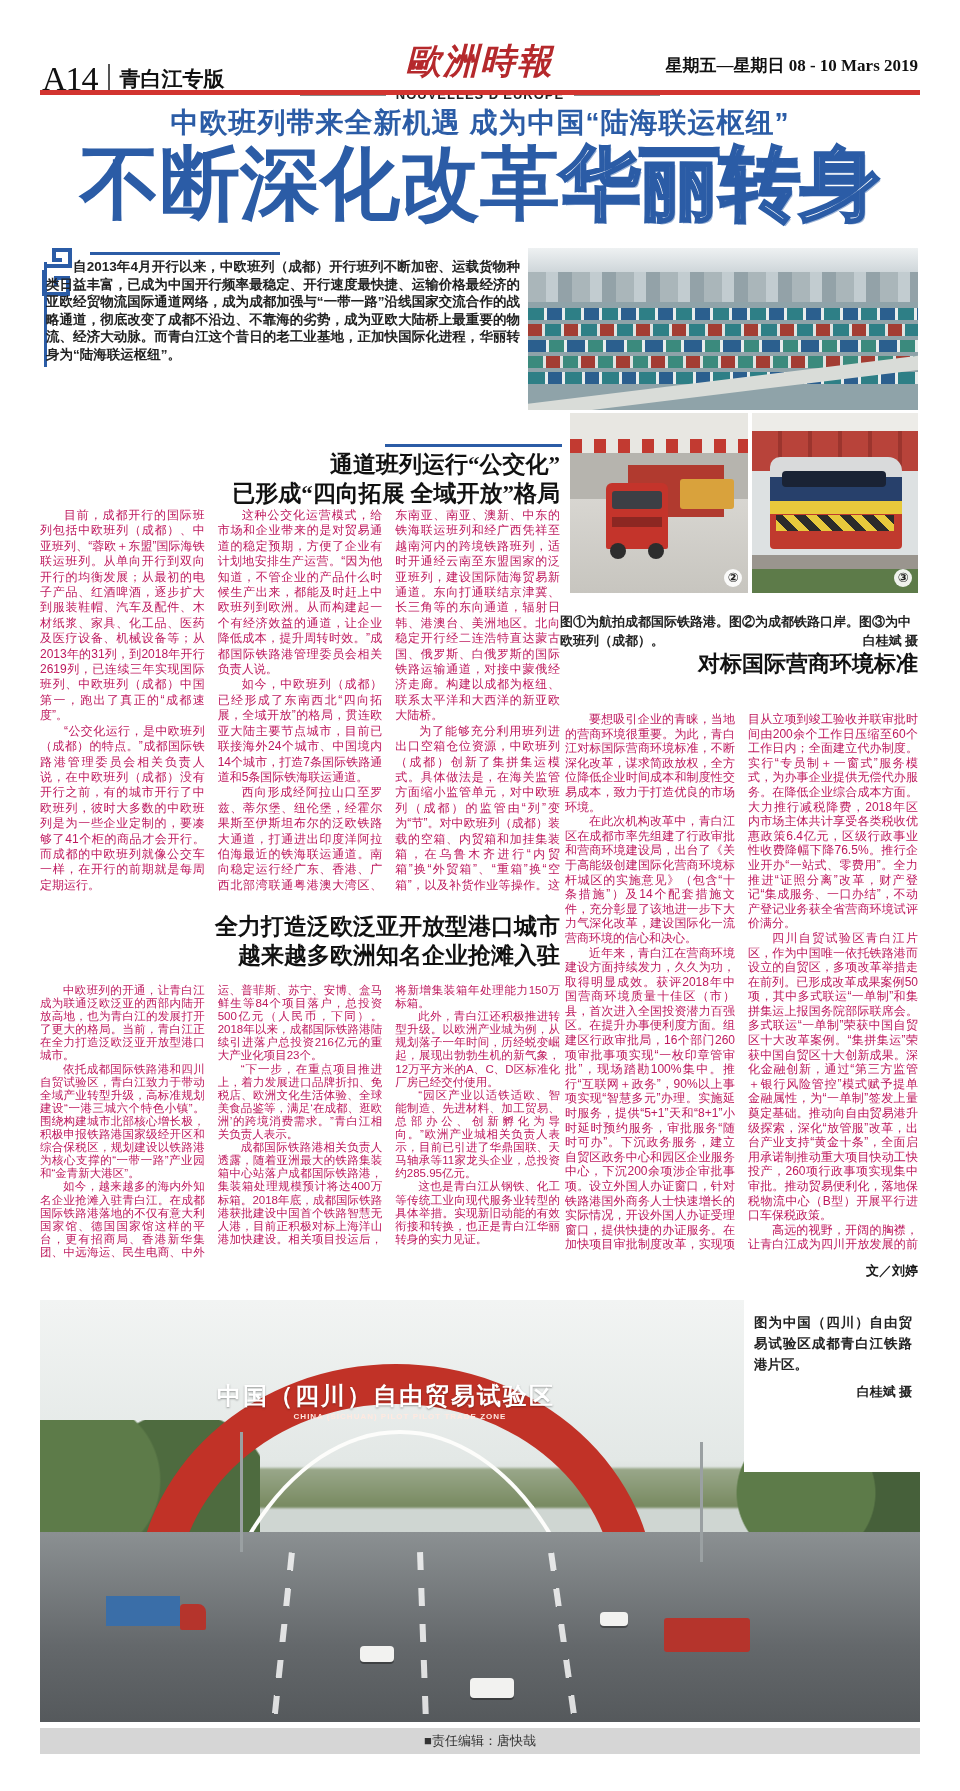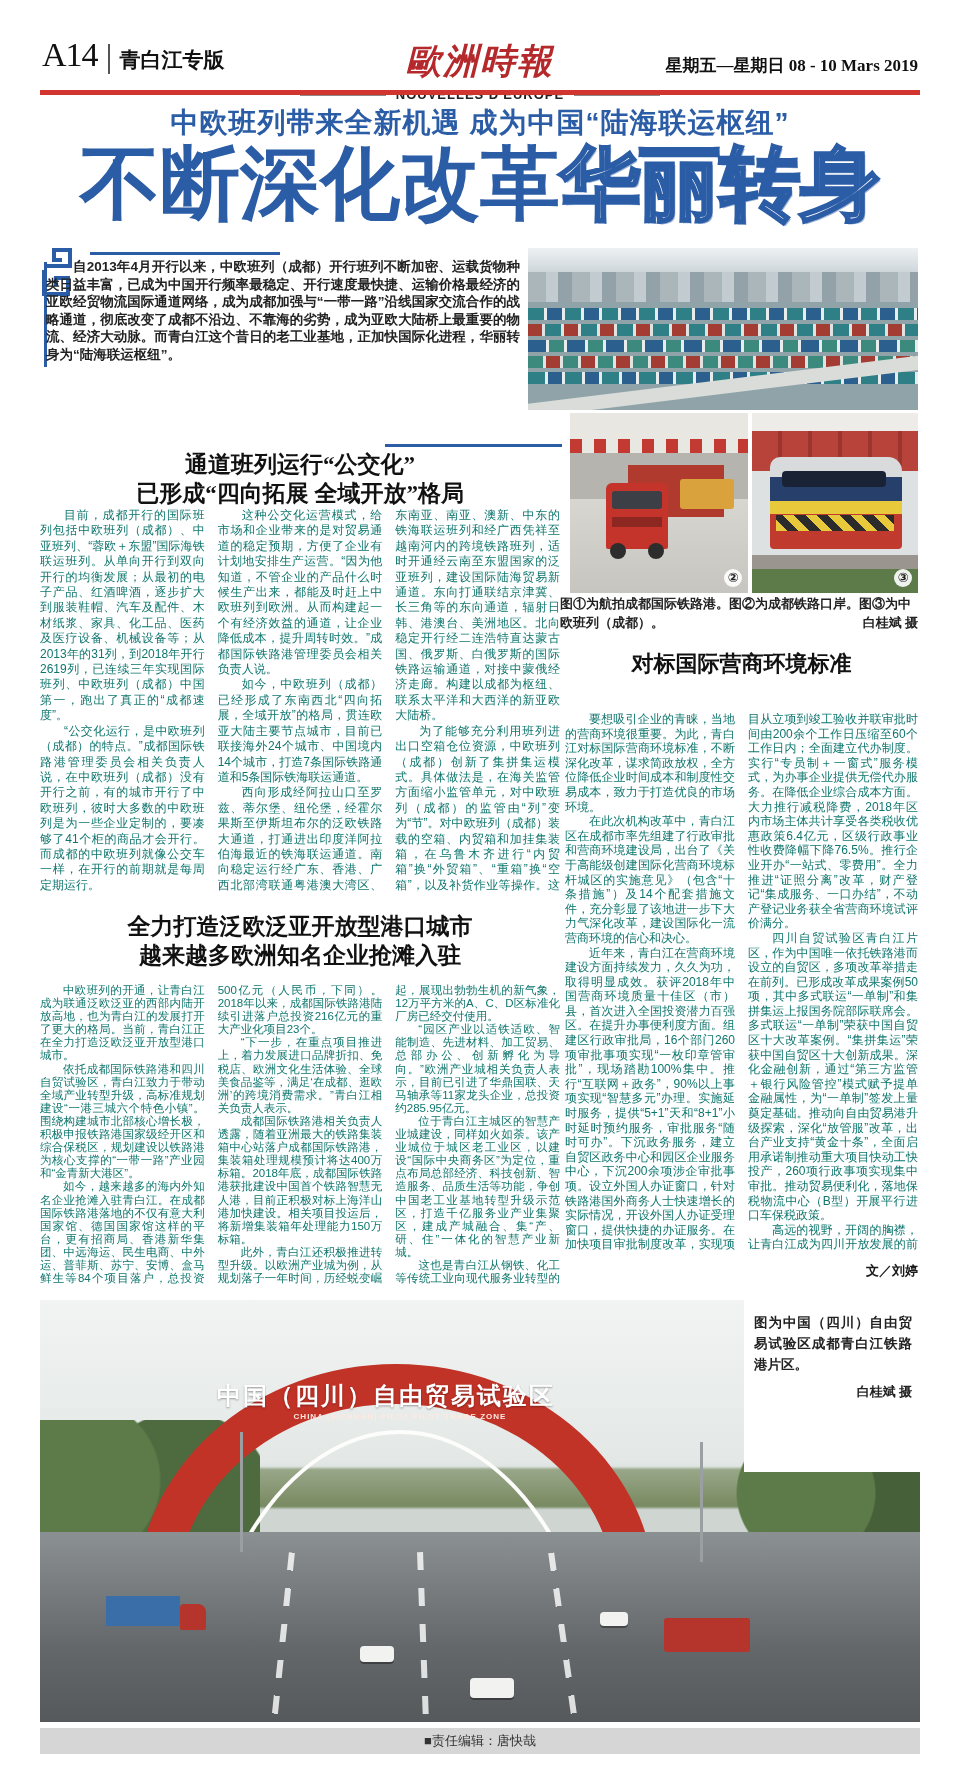--- a/index.html
+++ b/index.html
@@ -6,21 +6,21 @@
     --headline-blue:#2b5ca6;
     --brand-red:#b5292c;
     --rule-red:#d2342f;
     --sign-green:#1f7a3c;
   }
   html,body{margin:0;padding:0;background:#fff;}
   body{font-family:"Liberation Sans","DejaVu Sans",sans-serif;color:#1a1a1a;}
   .page{position:relative;width:960px;height:1791px;background:#fff;overflow:hidden;outline:1px solid #c9c9c9;}
 
   
-  .hdr-left{position:absolute;left:42px;top:36px;display:flex;align-items:flex-end;gap:10px;}
+  .hdr-left{position:absolute;left:42px;top:60px;display:flex;align-items:center;gap:10px;}
   .edition{font-family:"Liberation Serif","DejaVu Serif",serif;font-size:34px;letter-spacing:-1px;color:#111;}
   .hdr-div{width:2px;height:30px;background:#555;}
   .section-name{font-size:21px;font-weight:bold;color:#111;}
   .masthead{position:absolute;left:0;right:0;top:38px;text-align:center;}
   .masthead-cn{font-family:"Liberation Serif","DejaVu Serif",serif;font-size:35px;font-weight:900;color:var(--brand-red);font-style:italic;letter-spacing:2px;}
   .masthead-sub{margin-top:2px;display:flex;align-items:center;justify-content:center;gap:10px;}
   .masthead-sub .line{width:86px;height:3px;background:#8a8a8a;}
   .masthead-sub .txt{font-size:13px;font-weight:bold;letter-spacing:1px;color:#222;}
   .hdr-date{position:absolute;right:42px;top:54px;font-size:17px;font-weight:bold;font-family:"Liberation Serif","DejaVu Serif",serif;color:#111;}
   .red-rule{position:absolute;left:40px;right:40px;top:90px;height:5px;background:var(--rule-red);}
@@ -35,21 +35,21 @@
   .ornament{position:absolute;left:40px;top:246px;}
   .intro-top-line{position:absolute;left:90px;top:252px;width:190px;height:3px;background:var(--headline-blue);}
   .intro-left-line{position:absolute;left:44px;top:262px;width:3px;height:105px;background:var(--headline-blue);}
   .intro-bottom-line{position:absolute;left:385px;top:444px;width:177px;height:3px;background:var(--headline-blue);}
   .intro{position:absolute;left:46px;top:258px;width:474px;height:176px;overflow:hidden;}
   .intro p{margin:0;text-indent:2em;text-align:justify;font-size:13.5px;line-height:17.6px;font-weight:bold;color:#222;}
 
   
   .photo{position:absolute;overflow:hidden;background:#dde1e2;}
   .badge{position:absolute;right:6px;bottom:6px;width:18px;height:18px;border-radius:50%;background:rgba(255,255,255,.9);color:#222;font-size:13px;line-height:18px;text-align:center;font-weight:bold;}
-  .photos-caption{position:absolute;left:560px;top:594px;width:358px;font-size:13px;font-weight:bold;font-family:"Liberation Serif","DejaVu Serif",serif;line-height:19px;color:#222;}
+  .photos-caption{position:absolute;left:560px;top:612px;width:358px;font-size:13px;font-weight:bold;font-family:"Liberation Serif","DejaVu Serif",serif;line-height:19px;color:#222;}
   .photos-caption .credit{position:absolute;right:0;bottom:0;}
 
   
   .p1-sky{position:absolute;left:0;top:0;right:0;height:26px;background:linear-gradient(#eef1f2,#ccd4d8);}
   .p1-city{position:absolute;left:0;top:24px;right:0;height:30px;background:repeating-linear-gradient(90deg,#aab6ba 0 18px,#c2ccd0 18px 30px,#93a2a8 30px 44px);}
   .p1-yard{position:absolute;left:0;top:54px;right:0;bottom:0;background:#8fa3a9;}
   .crow{position:absolute;left:0;right:0;height:12px;}
   .p1-road{position:absolute;left:-30px;bottom:18px;width:480px;height:14px;background:#d9dcd8;transform:rotate(-7deg);}
   
   .p2-sky{position:absolute;left:0;top:0;right:0;height:34px;background:#e8e7e2;}
@@ -65,28 +65,28 @@
   
   .p3-sky{position:absolute;left:0;top:0;right:0;height:40px;background:#edece8;}
   .p3-containers{position:absolute;left:0;top:18px;right:0;height:40px;background:repeating-linear-gradient(90deg,#b8433a 0 26px,#9c352e 26px 30px);}
   .p3-loco{position:absolute;left:18px;top:44px;width:132px;height:92px;background:linear-gradient(#d9dadb 0 22%, #27406b 22% 48%, #e8c93c 48% 62%, #c03a2e 62% 100%);border-radius:10px 14px 4px 4px;}
   .p3-win{position:absolute;left:30px;top:58px;width:104px;height:16px;background:#1a2335;border-radius:4px;}
   .p3-chev{position:absolute;left:24px;top:102px;width:118px;height:16px;background:repeating-linear-gradient(45deg,#e8c93c 0 8px,#2b2b2b 8px 16px);}
   .p3-track{position:absolute;left:0;bottom:22px;right:0;height:16px;background:#9a958e;}
   .p3-grass{position:absolute;left:0;bottom:0;right:0;height:24px;background:#5d7b49;}
 
   
-  .sec-heading{position:absolute;text-align:center;font-family:"Liberation Serif","DejaVu Serif",serif;font-weight:900;color:#111;}
+  .sec-heading{position:absolute;text-align:right;font-family:"Liberation Serif","DejaVu Serif",serif;font-weight:900;color:#111;}
   .sec-heading .l1,.sec-heading .l2{display:block;}
   .s1-head{left:40px;top:450px;width:520px;font-size:23px;line-height:29px;}
   .s2-head{left:40px;top:912px;width:520px;font-size:23px;line-height:29px;}
   .ra-head{left:565px;top:650px;width:353px;font-size:22px;line-height:28px;}
 
   .colbody{position:absolute;overflow:hidden;column-gap:13px;column-fill:balance;}
-  .colbody p{margin:0;text-indent:2em;text-align:justify;color:#0f766e;}
+  .colbody p{margin:0;text-indent:2em;text-align:justify;color:#be185d;}
   .s1-body{left:40px;top:508px;width:520px;height:400px;column-count:3;}
   .s1-body p{font-size:12px;line-height:15.4px;}
   .s2-body{left:40px;top:984px;width:520px;height:314px;column-count:3;}
   .s2-body p{font-size:11.5px;line-height:13.1px;}
   .ra-body{left:565px;top:712px;width:353px;height:548px;column-count:2;}
   .ra-body p{font-size:12px;line-height:14.6px;}
   .byline{position:absolute;left:565px;top:1262px;width:353px;text-align:right;font-weight:bold;font-size:13px;padding-right:6px;}
 
   
   .bottom-photo{position:absolute;left:40px;top:1300px;width:880px;height:422px;background:linear-gradient(#f2f4f3 0,#e3e8e6 38%,#cfd6d2 46%);overflow:hidden;}
@@ -213,21 +213,20 @@
     <span class="l2">越来越多欧洲知名企业抢滩入驻</span>
   </div>
   <div class="colbody s2-body">
       <p>中欧班列的开通，让青白江成为联通泛欧泛亚的西部内陆开放高地，也为青白江的发展打开了更大的格局。当前，青白江正在全力打造泛欧泛亚开放型港口城市。</p>
       <p>依托成都国际铁路港和四川自贸试验区，青白江致力于带动全域产业转型升级，高标准规划建设“一港三城六个特色小镇”。围绕构建城市北部核心增长极，积极申报铁路港国家级经开区和综合保税区，规划建设以铁路港为核心支撑的“一带一路”产业园和“金青新大港区”。</p>
       <p>如今，越来越多的海内外知名企业抢滩入驻青白江。在成都国际铁路港落地的不仅有意大利国家馆、德国国家馆这样的平台，更有招商局、香港新华集团、中远海运、民生电商、中外运、普菲斯、苏宁、安博、盒马鲜生等84个项目落户，总投资500亿元（人民币，下同）。2018年以来，成都国际铁路港陆续引进落户总投资216亿元的重大产业化项目23个。</p>
       <p>“下一步，在重点项目推进上，着力发展进口品牌折扣、免税店、欧洲文化生活体验、全球美食品鉴等，满足‘在成都、逛欧洲’的跨境消费需求。”青白江相关负责人表示。</p>
       <p>成都国际铁路港相关负责人透露，随着亚洲最大的铁路集装箱中心站落户成都国际铁路港，集装箱处理规模预计将达400万标箱。2018年底，成都国际铁路港获批建设中国首个铁路智慧无人港，目前正积极对标上海洋山港加快建设。相关项目投运后，将新增集装箱年处理能力150万标箱。</p>
       <p>此外，青白江还积极推进转型升级。以欧洲产业城为例，从规划落子一年时间，历经蜕变崛起，展现出勃勃生机的新气象，12万平方米的A、C、D区标准化厂房已经交付使用。</p>
       <p>“园区产业以适铁适欧、智能制造、先进材料、加工贸易、总部办公、创新孵化为导向。”欧洲产业城相关负责人表示，目前已引进了华鼎国联、天马轴承等11家龙头企业，总投资约285.95亿元。</p>
-      <p>位于青白江主城区的智慧产业城建设，同样如火如荼。该产业城位于城区老工业区，以建设“国际中央商务区”为定位，重点布局总部经济、科技创新、智造服务、品质生活等功能，争创中国老工业基地转型升级示范区，打造千亿服务业产业集聚区，建成产城融合、集“产、研、住”一体化的智慧产业新城。</p>
       <p>这也是青白江从钢铁、化工等传统工业向现代服务业转型的具体举措。实现新旧动能的有效衔接和转换，也正是青白江华丽转身的实力见证。</p>
     </div>
 
   <div class="sec-heading ra-head">
     <span class="l1">对标国际营商环境标准</span>
   </div>
   <div class="colbody ra-body">
       <p>要想吸引企业的青睐，当地的营商环境很重要。为此，青白江对标国际营商环境标准，不断深化改革，谋求简政放权，全方位降低企业时间成本和制度性交易成本，致力于打造优良的市场环境。</p>
       <p>在此次机构改革中，青白江区在成都市率先组建了行政审批和营商环境建设局，出台了《关于高能级创建国际化营商环境标杆城区的实施意见》（包含“十条措施”）及14个配套措施文件，充分彰显了该地进一步下大力气深化改革，建设国际化一流营商环境的信心和决心。</p>
       <p>近年来，青白江在营商环境建设方面持续发力，久久为功，取得明显成效。获评2018年中国营商环境质量十佳区（市）县，首次进入全国投资潜力百强区。在提升办事便利度方面。组建区行政审批局，16个部门260项审批事项实现“一枚印章管审批”，现场踏勘100%集中。推行“互联网＋政务”，90%以上事项实现“智慧多元”办理。实施延时服务，提供“5+1”天和“8+1”小时延时预约服务，审批服务“随时可办”。下沉政务服务，建立自贸区政务中心和园区企业服务中心，下沉200余项涉企审批事项。设立外国人办证窗口，针对铁路港国外商务人士快速增长的实际情况，开设外国人办证受理窗口，提供快捷的办证服务。在加快项目审批制度改革，实现项目从立项到竣工验收并联审批时间由200余个工作日压缩至60个工作日内；全面建立代办制度。实行“专员制＋一窗式”服务模式，为办事企业提供无偿代办服务。在降低企业综合成本方面。大力推行减税降费，2018年区内市场主体共计享受各类税收优惠政策6.4亿元，区级行政事业性收费降幅下降76.5%。推行企业开办“一站式、零费用”。全力推进“证照分离”改革，财产登记“集成服务、一口办结”，不动产登记业务获全省营商环境试评价满分。</p>

